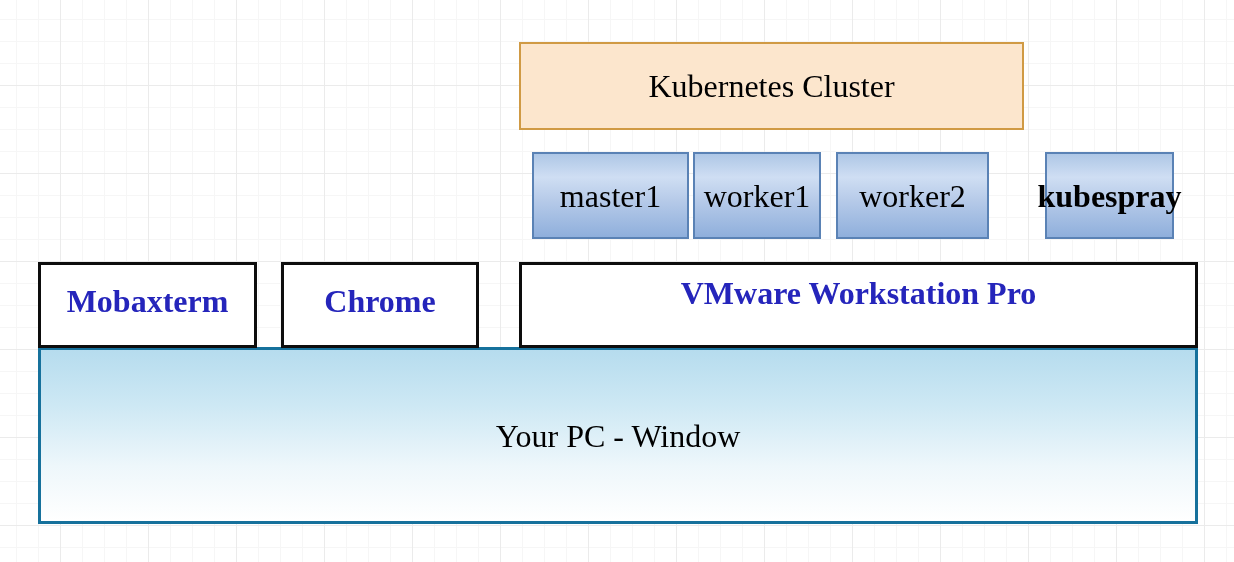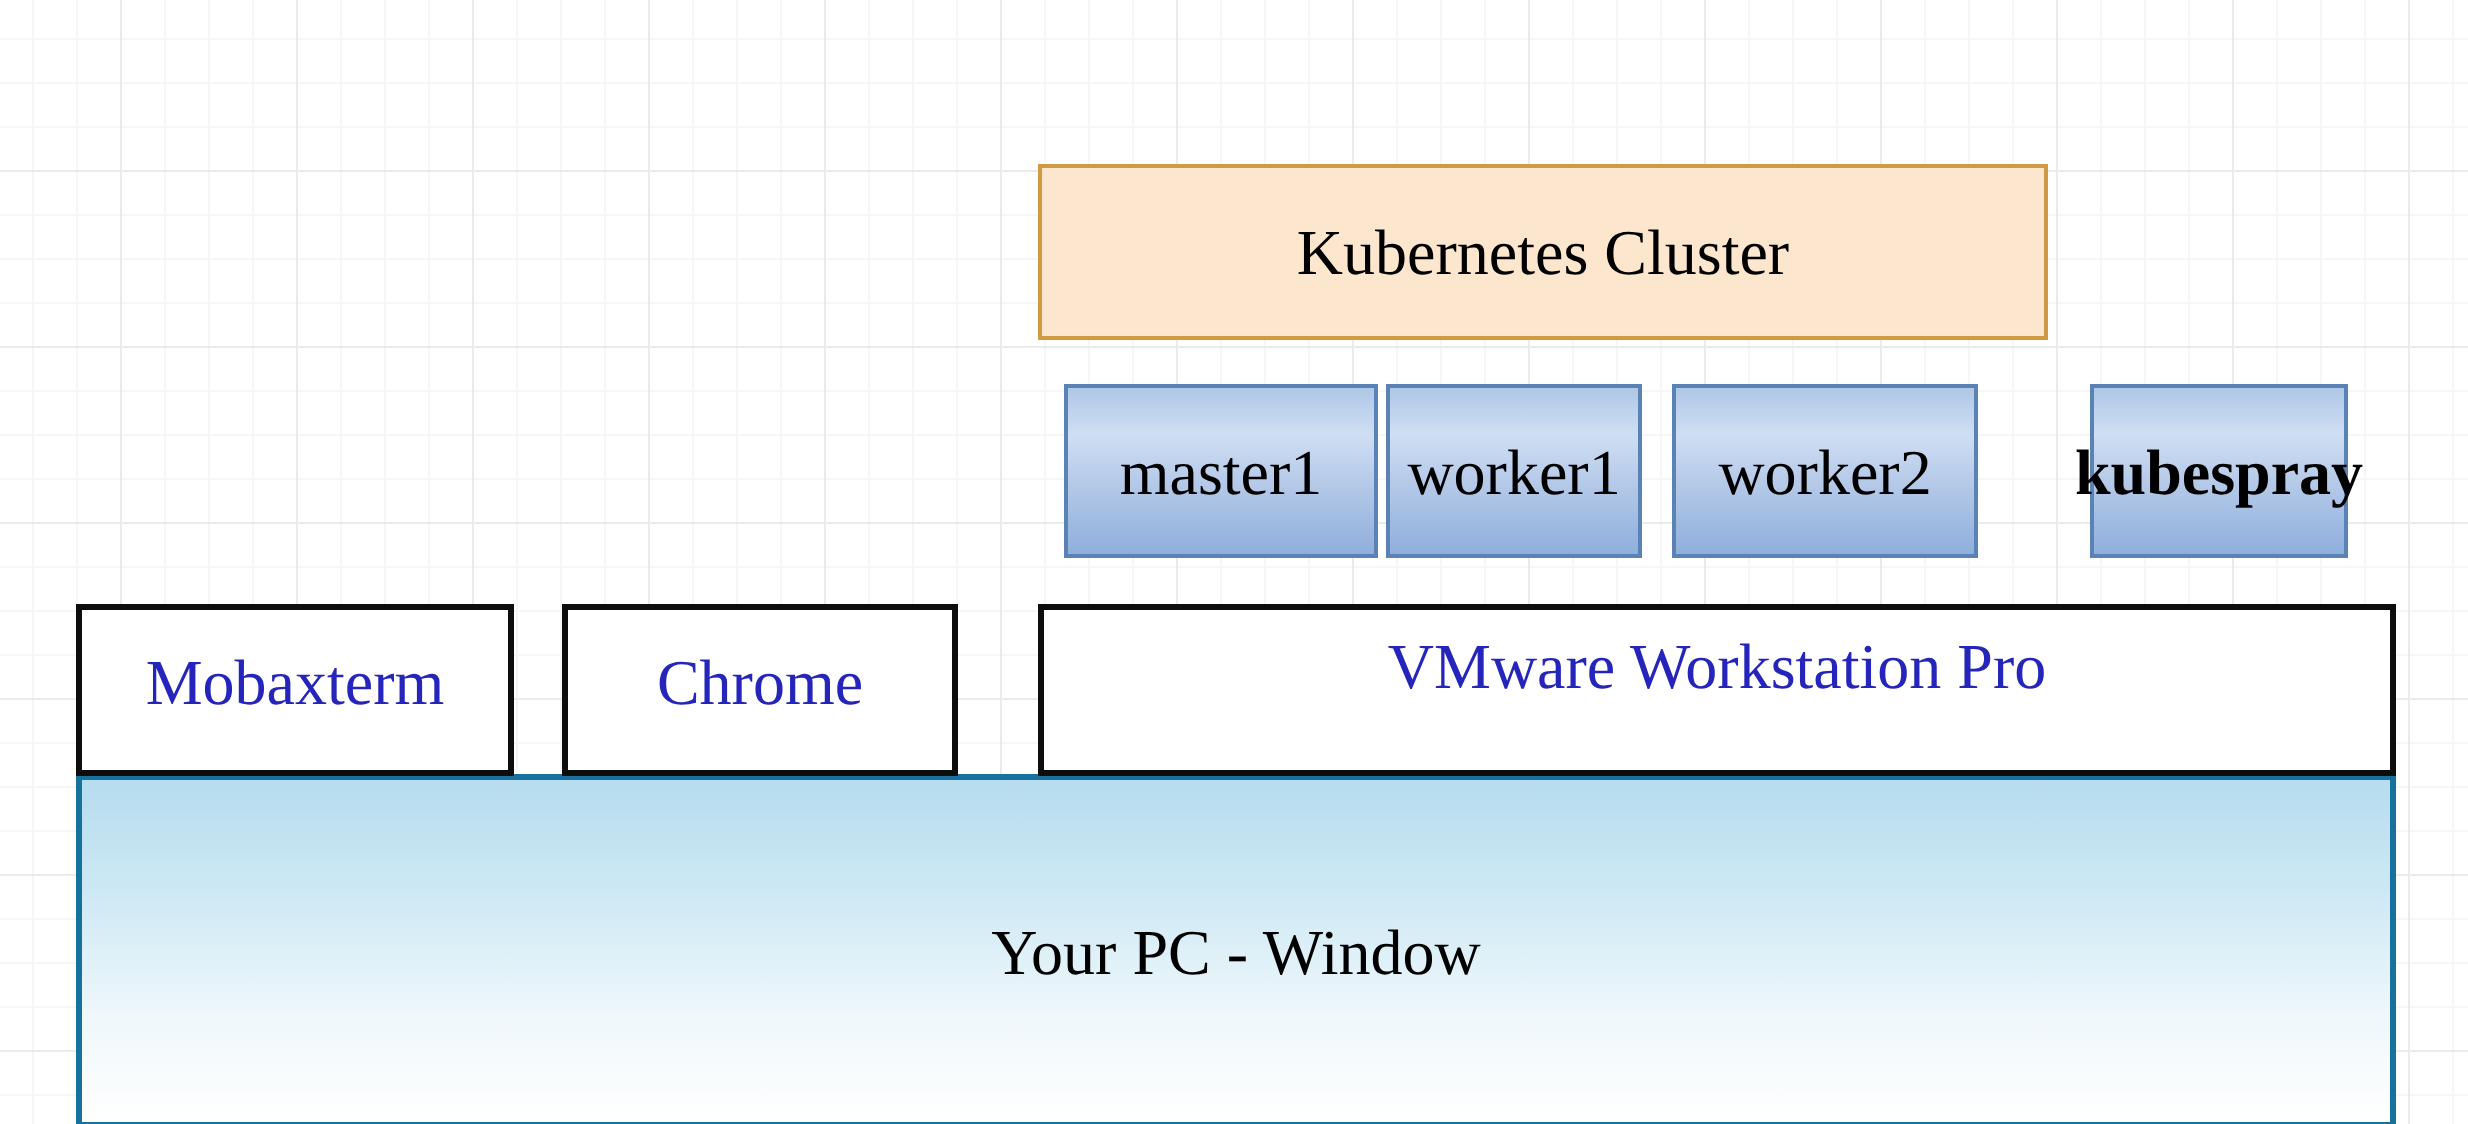--- a/index.html
+++ b/index.html
@@ -21,21 +21,20 @@
   .box{
     position:absolute;
     box-sizing:border-box;
     display:flex;
     align-items:center;
     justify-content:center;
     font-size:32px;
     line-height:1;
     color:#000000;
     text-align:left;
-    margin-top:40px;
   }
   
   .cluster{
     left:519px;top:42px;width:505px;height:88px;
     background:#fce6cd;
     border:2px solid #d09a44;
   }
   
   .vm{
     top:152px;height:87px;
@@ -54,20 +53,21 @@
     z-index:1;
   }
   
   .app{
     top:262px;height:86px;
     background:#ffffff;
     border:3px solid #0d0d0d;
     color:#2525bb;
     z-index:2;
     padding-bottom:8px;
+    font-weight:bold;
   }
   .app-mobaxterm{left:38px;width:219px;}
   .app-chrome{left:281px;width:198px;}
   .app-vmware{left:519px;width:679px;padding-bottom:24px;}
   .label{display:inline-block;}
 </style>
 </head>
 <body>
 
 <div class="canvas">

